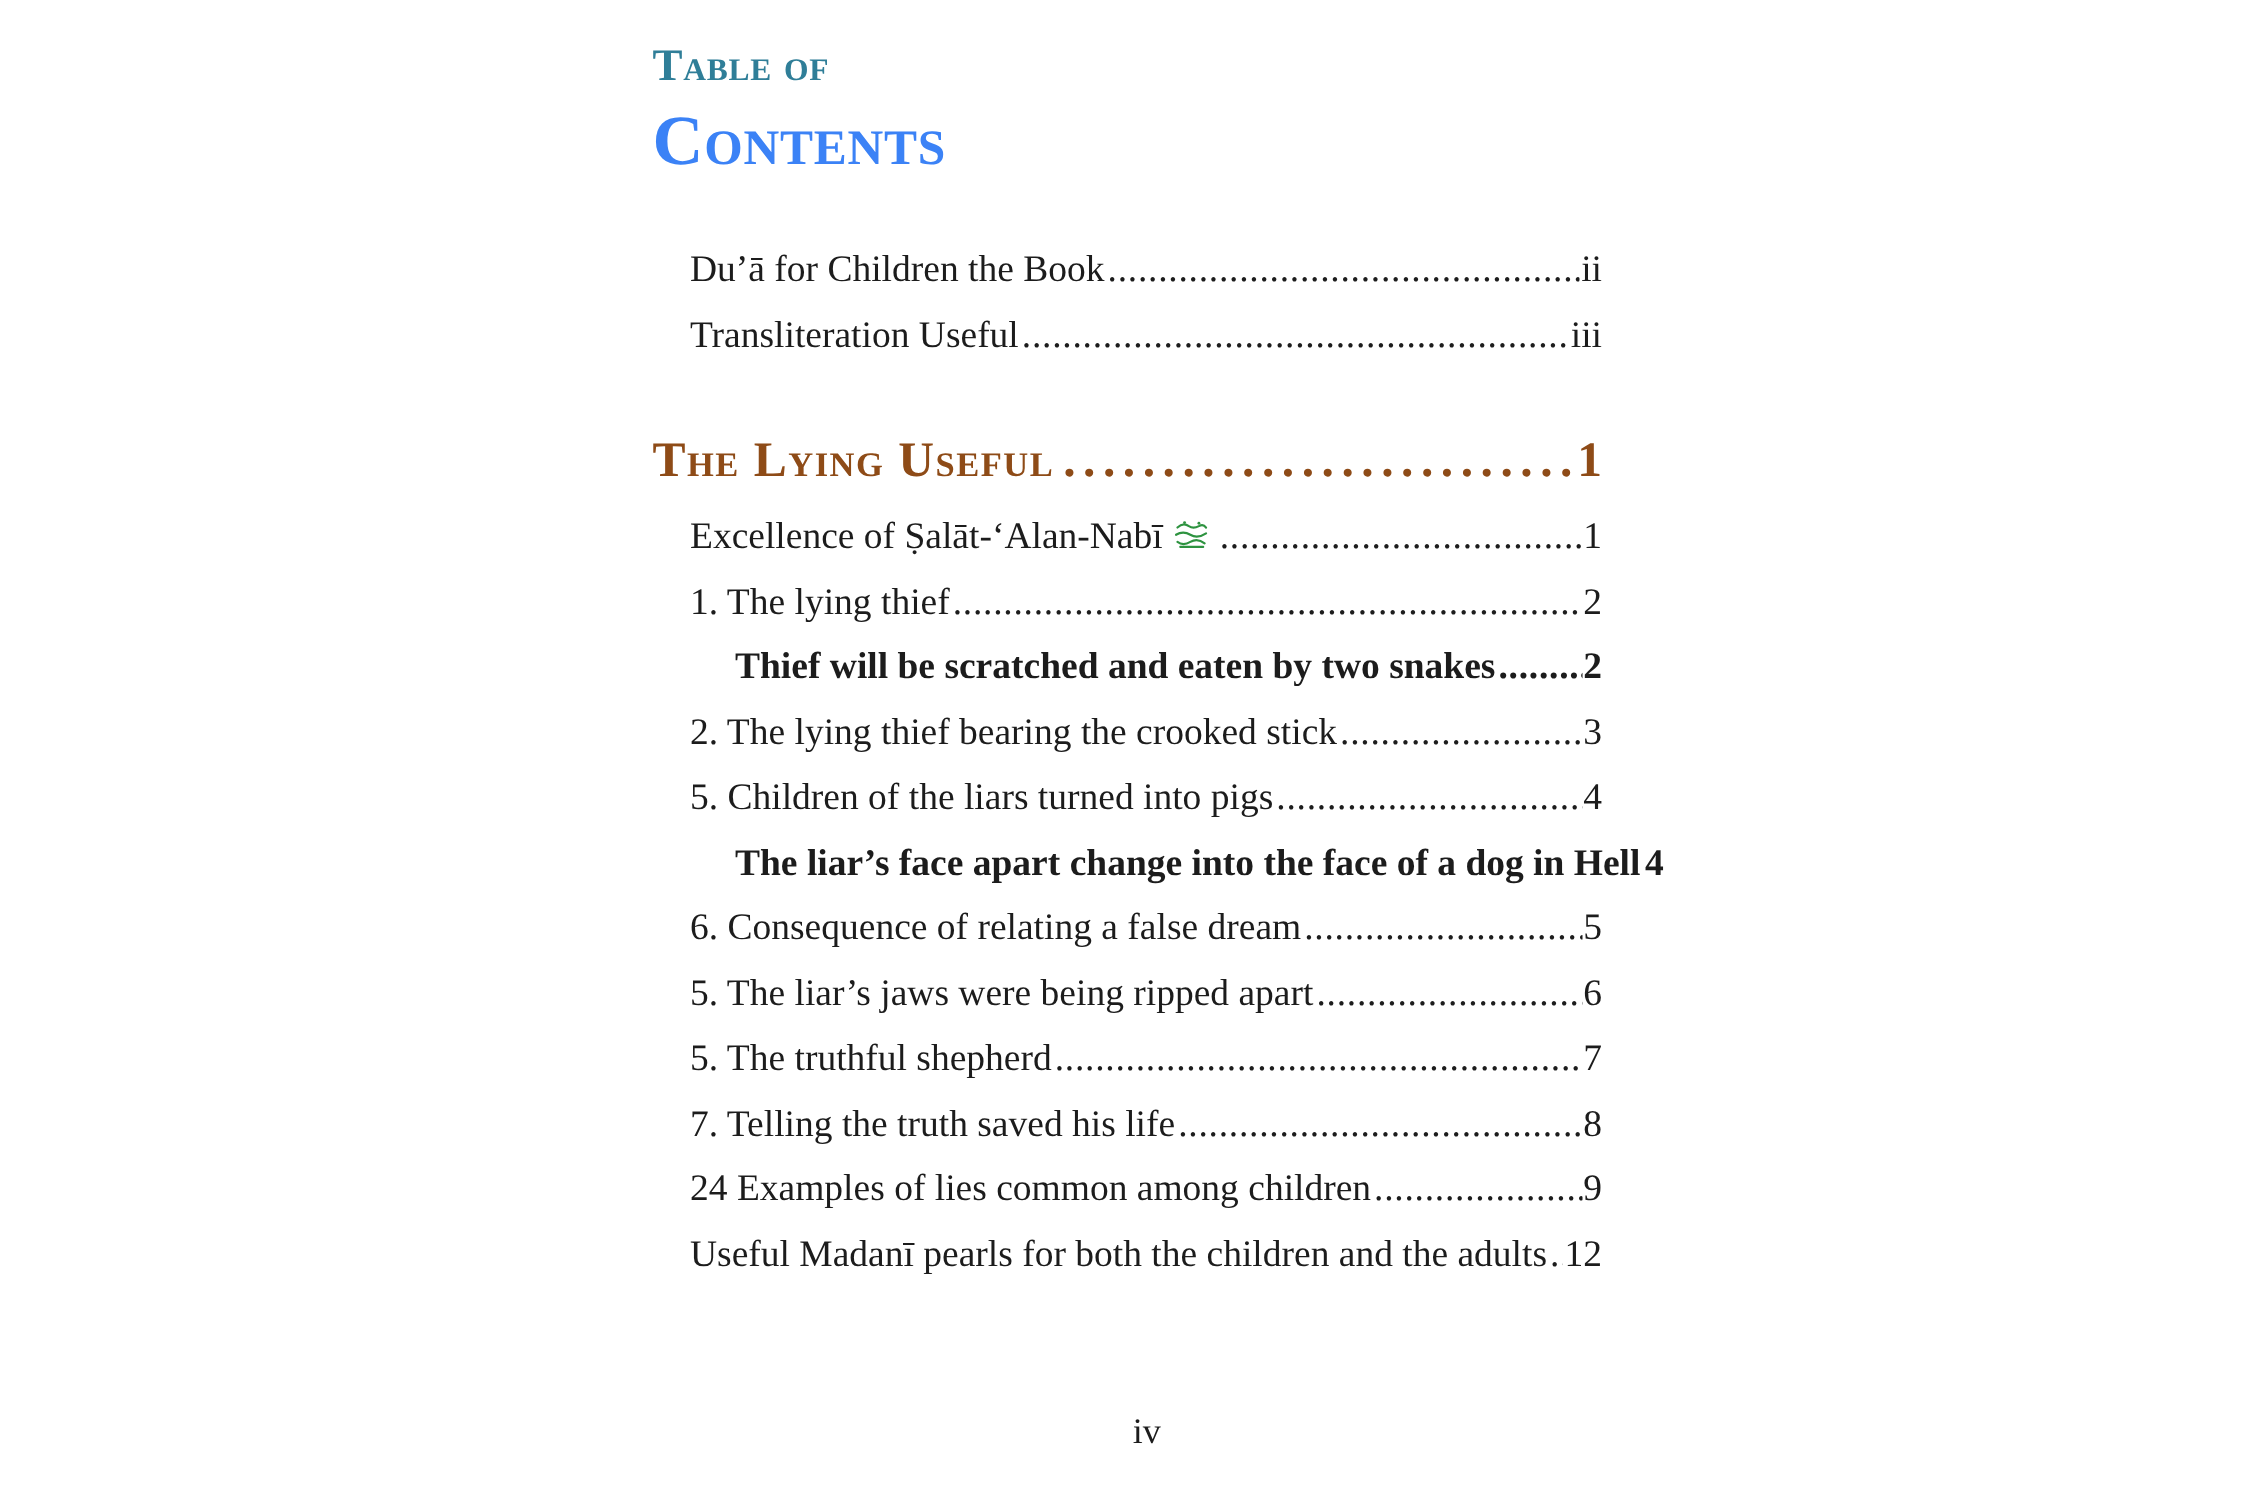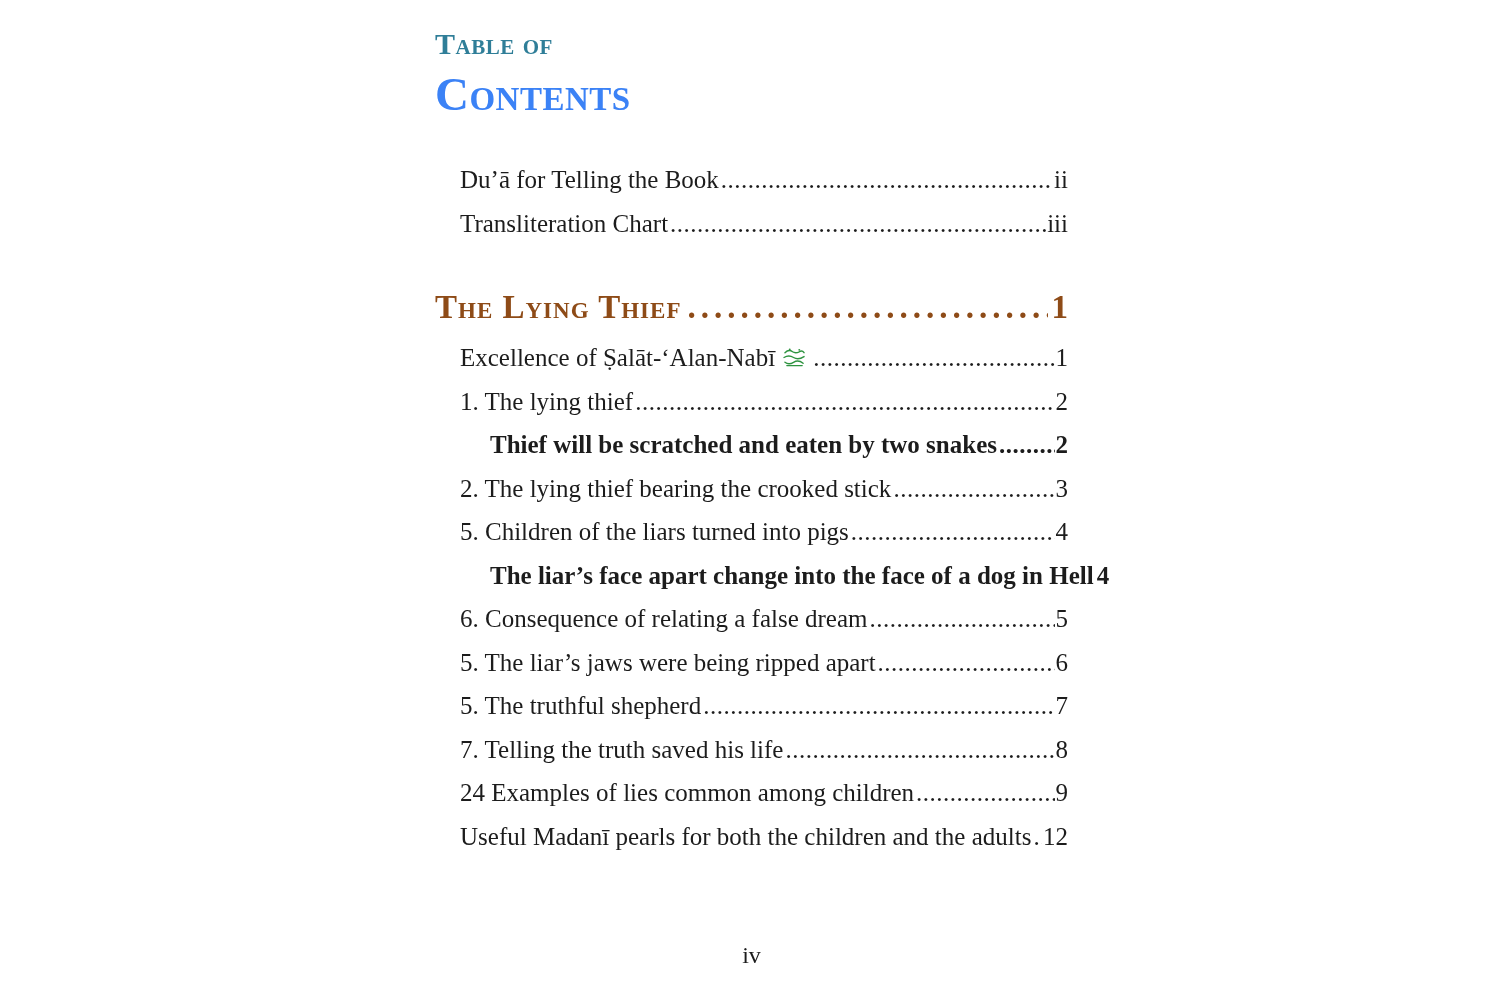--- a/index.html
+++ b/index.html
@@ -108,52 +108,52 @@
 
   .honorific {
     display: inline-block;
     padding: 0 4px 0 7px;
     transform: translateY(2px);
   }
 
   
   .folio {
     position: absolute;
-    left: 435px;
+    left: 448px;
     width: 633px;
     top: 942px;
     text-align: center;
     font-size: 24px;
     color: #1c1c1c;
   }
 </style>
 </head>
 <body>
 
 <div class="sheet">
   <div class="content">
 
     <div class="title-kicker">Table of</div>
     <div class="title-main">Contents</div>
 
     <div class="front-matter">
       <div class="row">
-        <span class="lbl">Du’ā for Telling the Book</span>
+        <span class="lbl">Du’ā for Children the Book</span>
         <span class="leader"></span>
         <span class="pg">ii</span>
       </div>
       <div class="row">
-        <span class="lbl">Transliteration Chart</span>
+        <span class="lbl">Transliteration Useful</span>
         <span class="leader"></span>
         <span class="pg">iii</span>
       </div>
     </div>
 
     <div class="chapter-heading">
-      <span class="lbl">The Lying Thief</span>
+      <span class="lbl">The Lying Useful</span>
       <span class="leader"></span>
       <span class="pg">1</span>
     </div>
 
     <div class="entries">
 
       <div class="row">
         <span class="lbl">Excellence of Ṣalāt-‘Alan-Nabī</span>
         <span class="honorific">
           <svg width="25" height="21" viewBox="0 0 26 22" aria-hidden="true">

